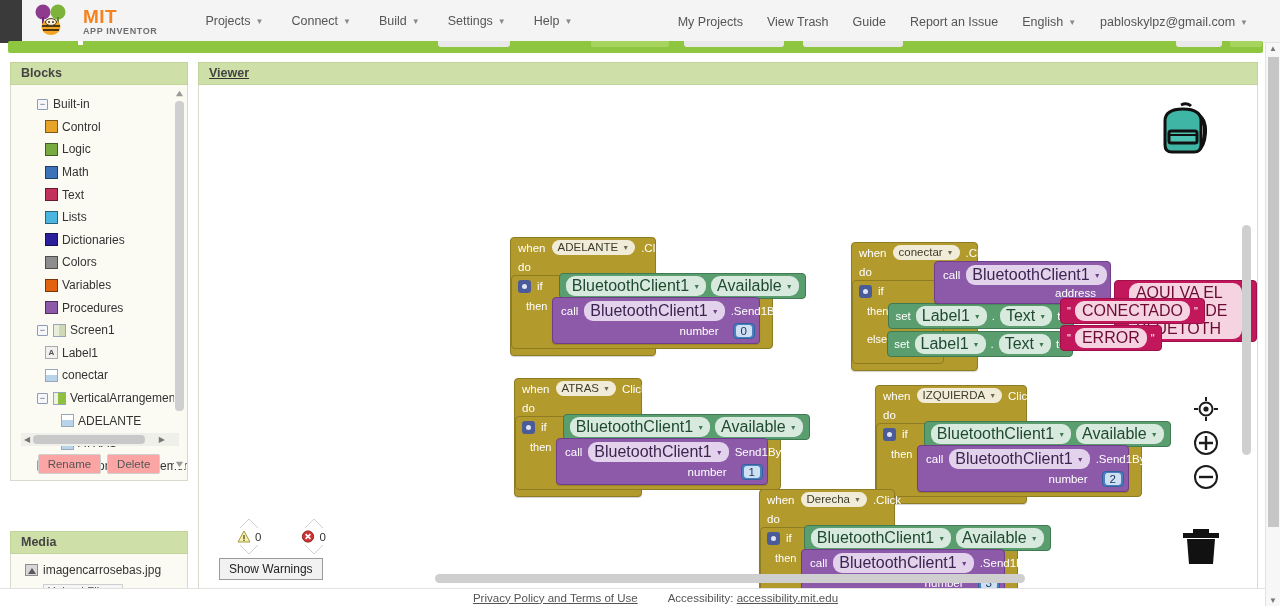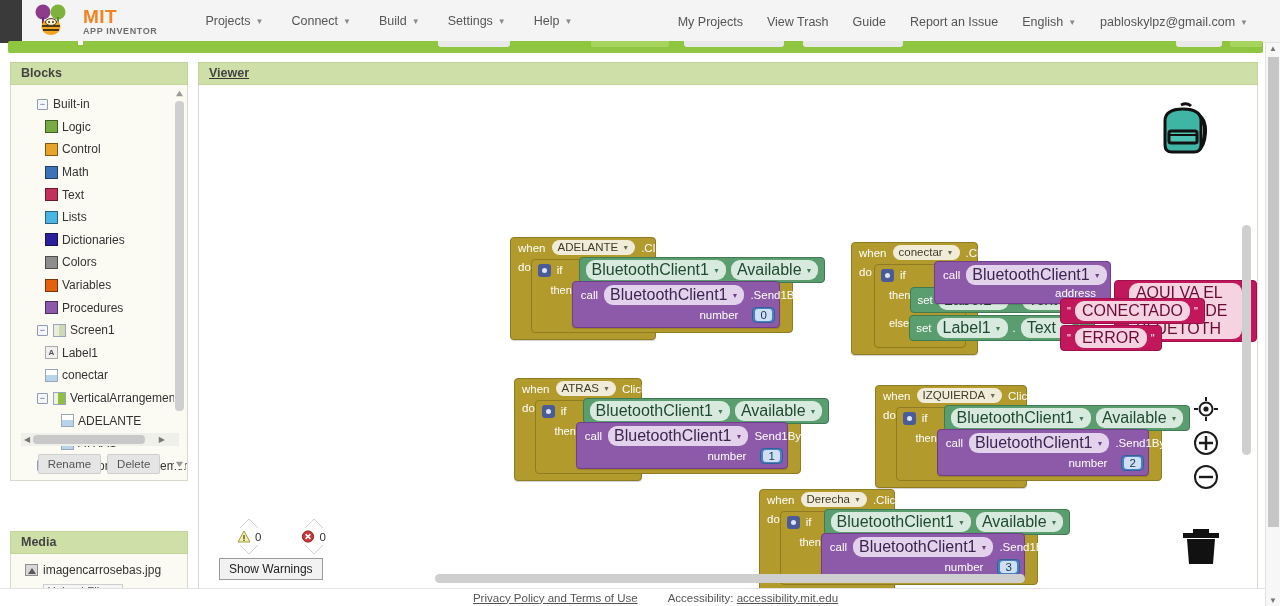--- a/index.html
+++ b/index.html
@@ -100,21 +100,21 @@
     position: absolute; left: 10px; bottom: 34px; width: 158px; height: 13px;
   }
   .h-scrollbar .trough { position: absolute; inset: 0; background: #f0f0ea; }
   .h-scrollbar .thumb {
     position: absolute; left: 12px; top: 2px; width: 112px; height: 9px;
     background: #c8c8c8; border-radius: 4px;
   }
   .h-scrollbar .ar { position: absolute; top: 2px; font-size: 8px; color: #777; }
   .btn-row { position: absolute; left: 0; right: 0; bottom: 6px; display: flex; justify-content: center; gap: 6px; }
   .sm-btn {
-    font-size: 11.5px; color: #555; background: #e5e5e5; border: 1px solid #cfcfcf;
+    font-size: 11.5px; color: #555; background: #fca5a5; border: 1px solid #cfcfcf;
     border-radius: 2px; padding: 3px 9px; cursor: pointer;
   }
 
   .media-panel { position: absolute; left: 10px; top: 531px; width: 178px; height: 75px; }
   .media-box {
     background: #fbfbf4; border: 1px solid #d9d9cc; border-top: none; height: 52px; padding: 9px 0 0 14px;
   }
   .media-item { display: flex; align-items: center; font-size: 12px; color: #333; cursor: pointer; }
   .pic-icon {
     width: 13px; height: 12px; border: 1px solid #8d8d8d; background: #d8d8d8;
@@ -144,23 +144,23 @@
     position: absolute; background: #b39a2d; border: 1px solid #8f7b21;
     border-radius: 4px; color: #fff; box-shadow: 0 1px 1px rgba(0,0,0,.18);
   }
   .when-hdr { display: flex; align-items: center; height: 19px; padding: 0 7px; gap: 6px; }
   .kw { color: #fff; font-size: 11.5px; }
   .field {
     background: #f0ecd8; color: #3b3b2a; border-radius: 9px; padding: 1px 6px;
     font-size: 11.5px; display: inline-flex; align-items: center; gap: 4px; line-height: 13px;
   }
   .field .dd { font-size: 7px; color: #6b6b55; }
-  .do-row { display: flex; }
+  .do-row { display: flex; flex-direction: column; }
   .do-lbl { width: 22px; padding: 4px 0 0 7px; color: #fff; font-size: 11.5px; }
-  .stack { padding: 2px 4px 6px 0; text-align: right; }
+  .stack { padding: 2px 4px 6px 0; }
 
   .if-blk {
     background: #b39a2d; border: 1px solid #8f7b21; border-radius: 4px;
     position: relative; padding-bottom: 4px;
   }
   .if-hdr { display: flex; align-items: center; height: 20px; padding: 0 6px; gap: 6px; }
   .gear {
     width: 13px; height: 13px; border-radius: 3px; background: #4a5b9a;
     position: relative; flex: none; display:inline-block;
   }
@@ -313,26 +313,26 @@
     <div class="panel-head">Blocks</div>
     <div class="tree-box">
       <div class="tree-scroll">
 
         <div class="tree-row indent2">
           <span class="expander">−</span>
           <span>Built-in</span>
         </div>
 
         <div class="tree-row indent1">
+          <span class="sw" style="background:#e8a32a"></span>
+          <span>Control</span>
+        </div>
+        <div class="tree-row indent1">
           <span class="sw" style="background:#77ab41"></span>
           <span>Logic</span>
-        </div>
-        <div class="tree-row indent1">
-          <span class="sw" style="background:#e8a32a"></span>
-          <span>Control</span>
         </div>
         <div class="tree-row indent1">
           <span class="sw" style="background:#3c72b8"></span>
           <span>Math</span>
         </div>
         <div class="tree-row indent1">
           <span class="sw" style="background:#c2305c"></span>
           <span>Text</span>
         </div>
         <div class="tree-row indent1">

